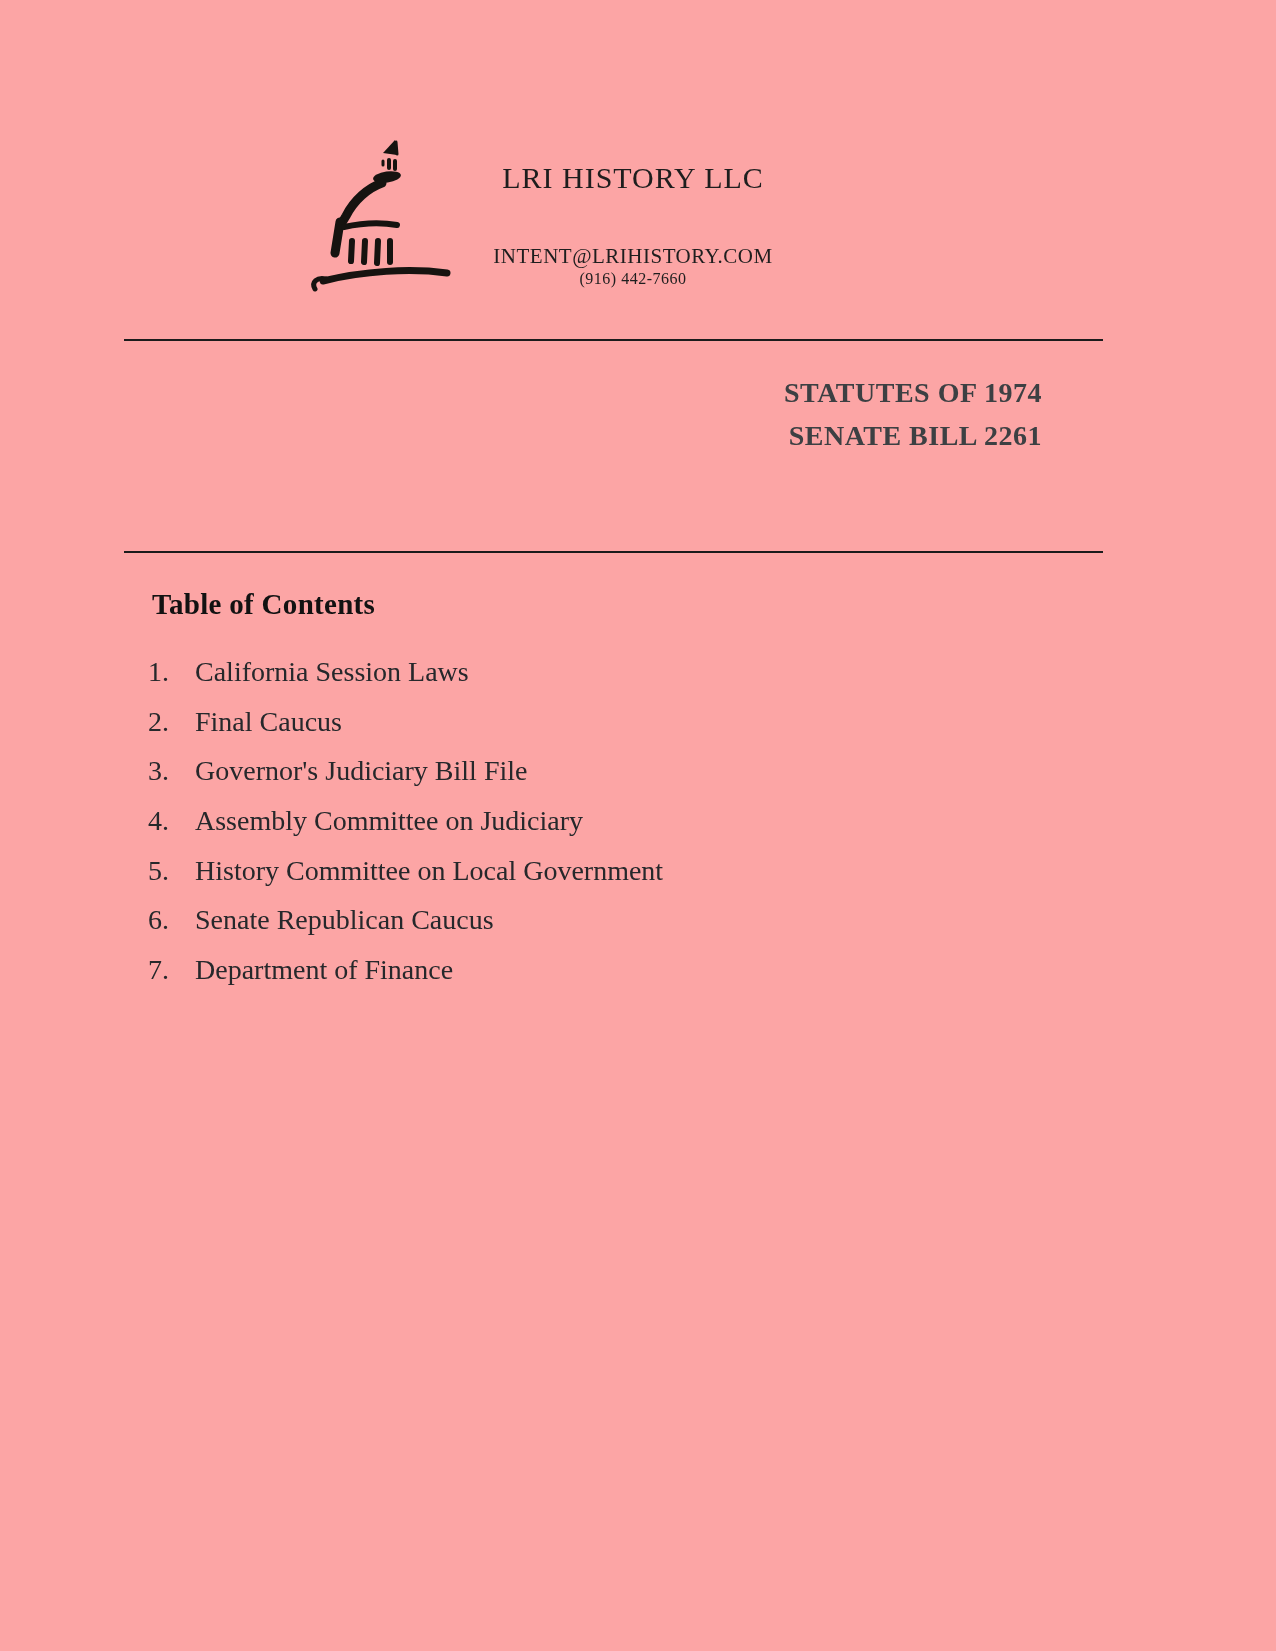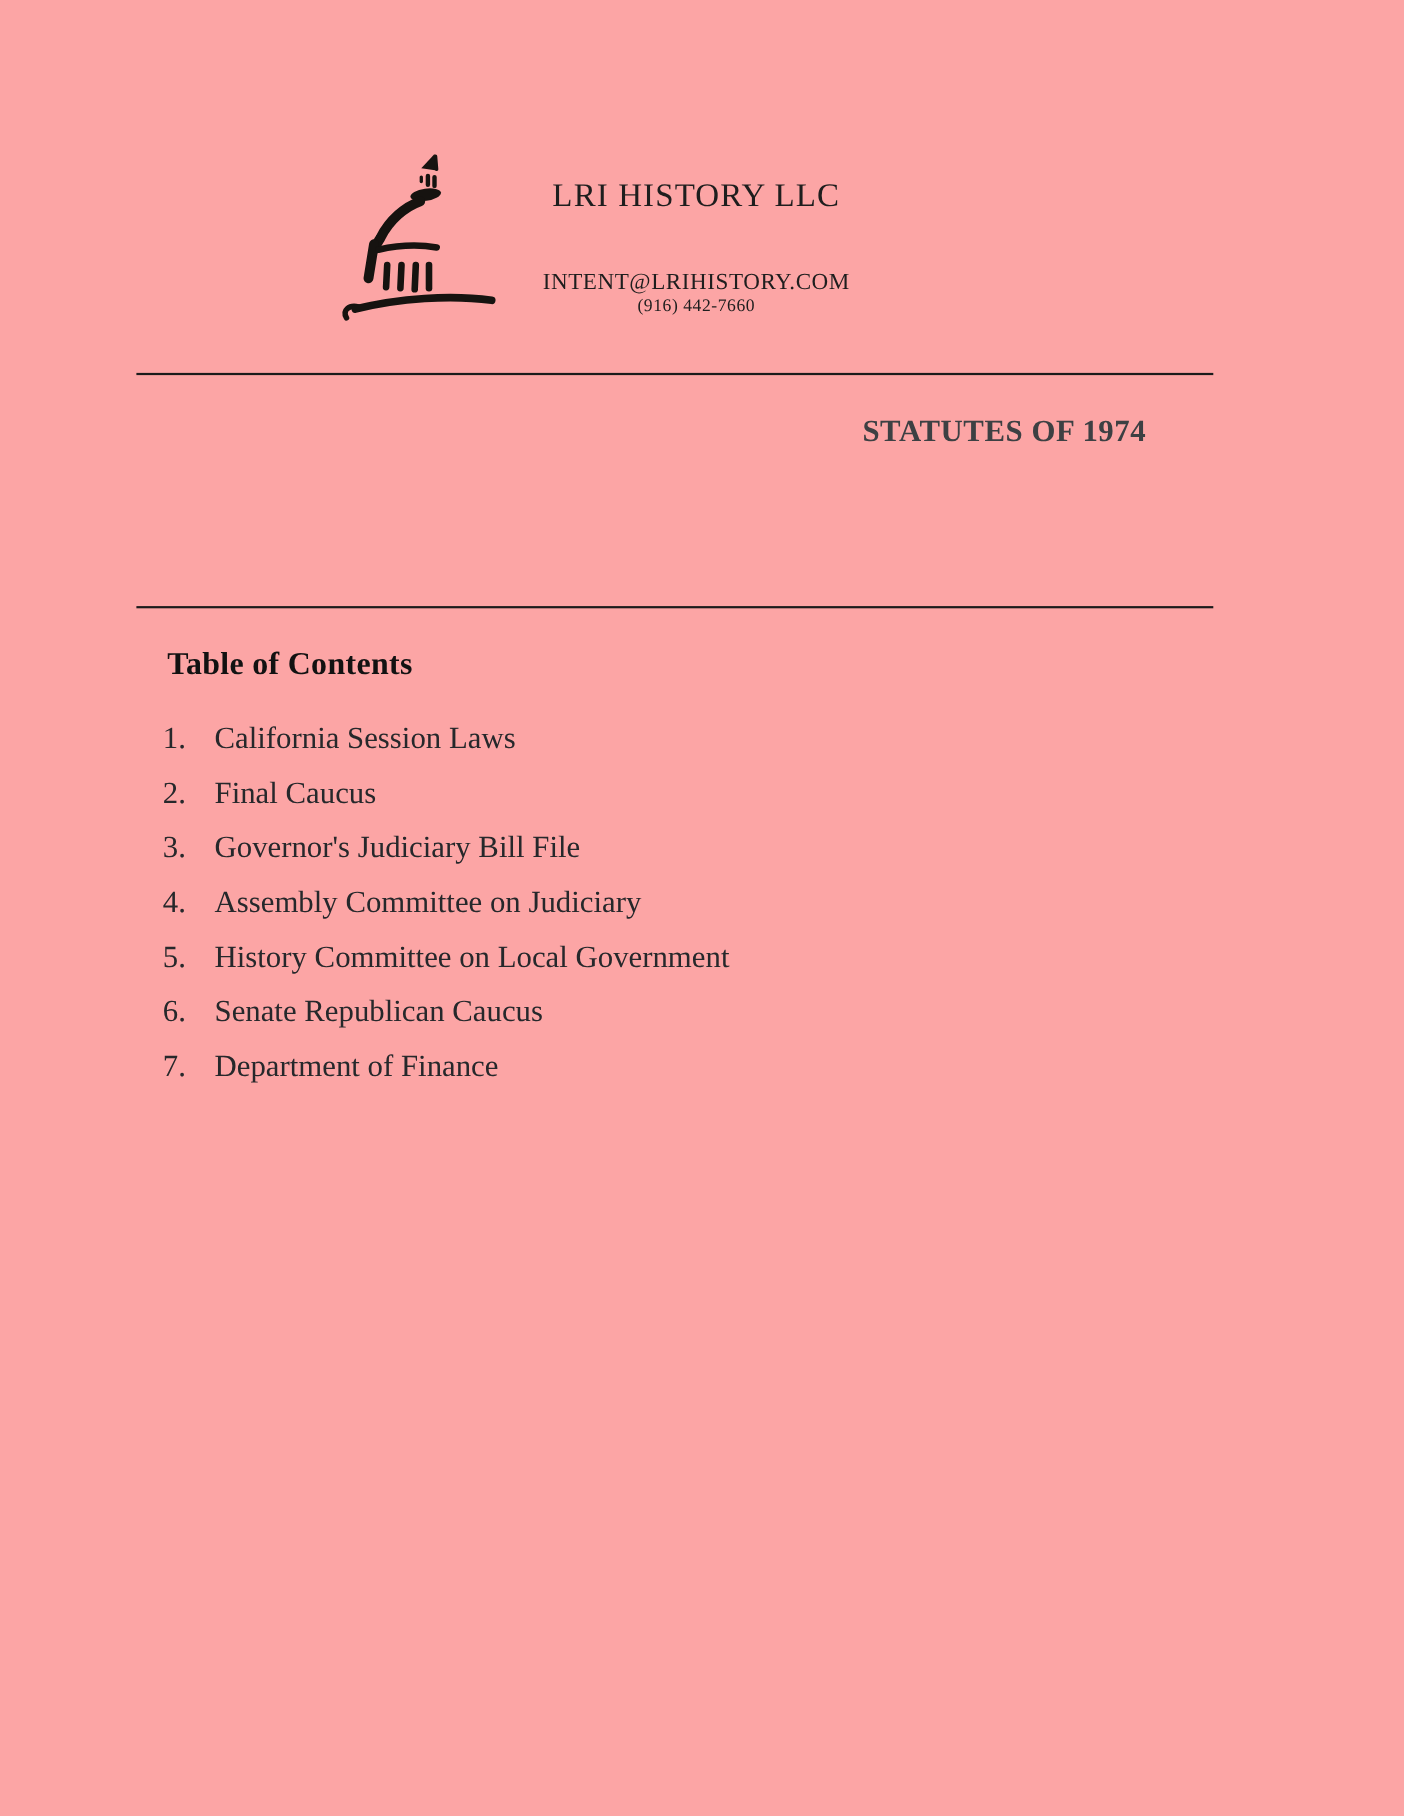--- a/index.html
+++ b/index.html
@@ -149,20 +149,21 @@
   </svg>
 
   <div class="header-line company-name">LRI HISTORY LLC</div>
   <div class="header-line email-line">INTENT@LRIHISTORY.COM</div>
   <div class="header-line phone-line">(916) 442-7660</div>
 
   <div class="rule rule-top"></div>
 
   <div class="statutes">
     <div class="line">STATUTES OF 1974</div>
+    <div class="line">SENATE BILL 2261</div>
   </div>
 
   <div class="rule rule-bottom"></div>
 
   <div class="toc-heading">Table of Contents</div>
 
   <div class="toc-list">
     <div class="toc-item">
       <span class="num">1.</span>
       <span class="label">California Session Laws</span>

